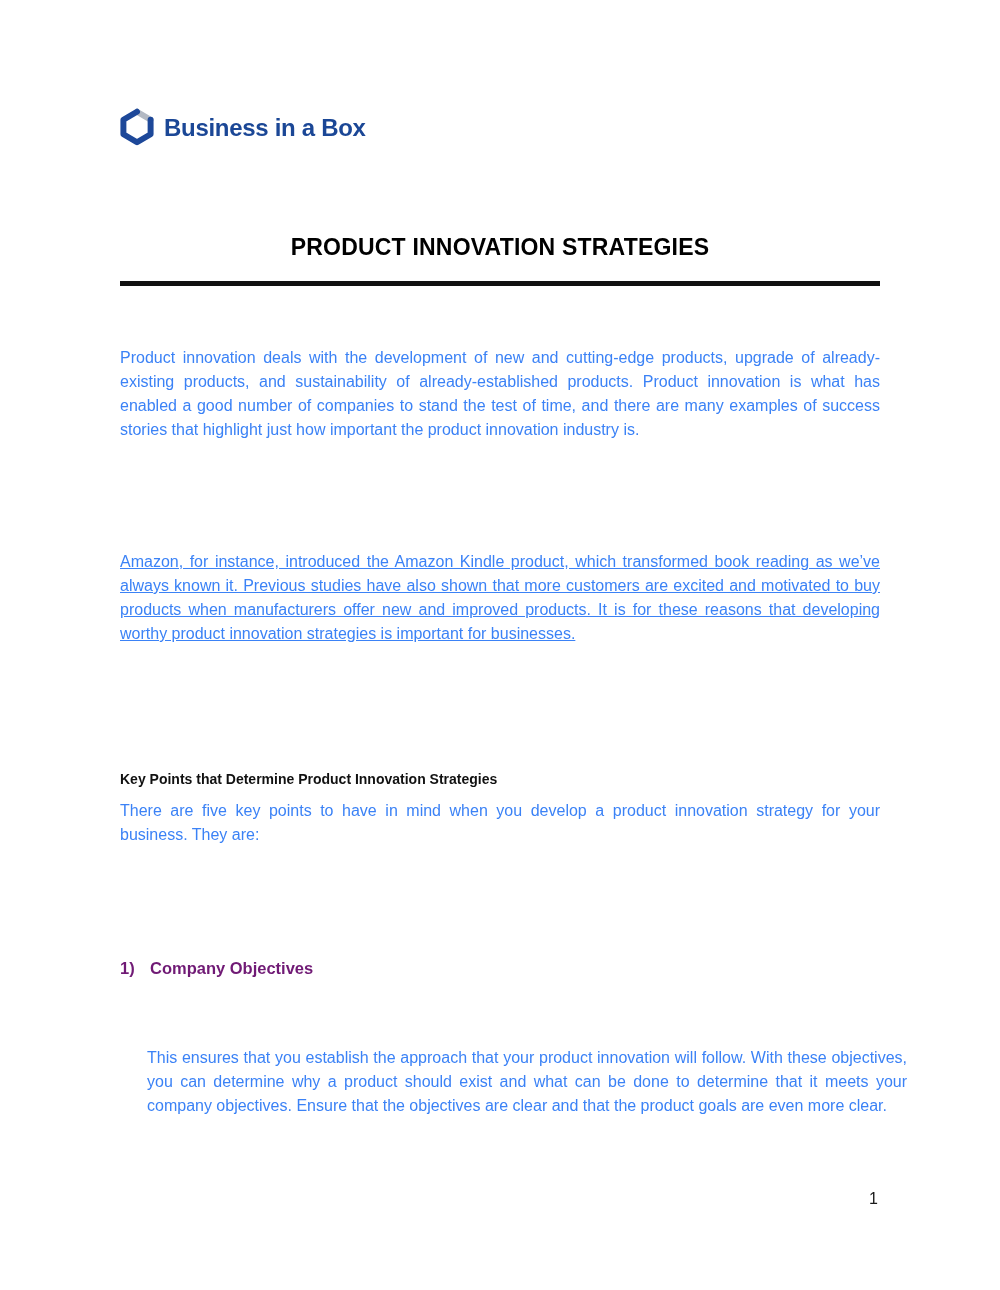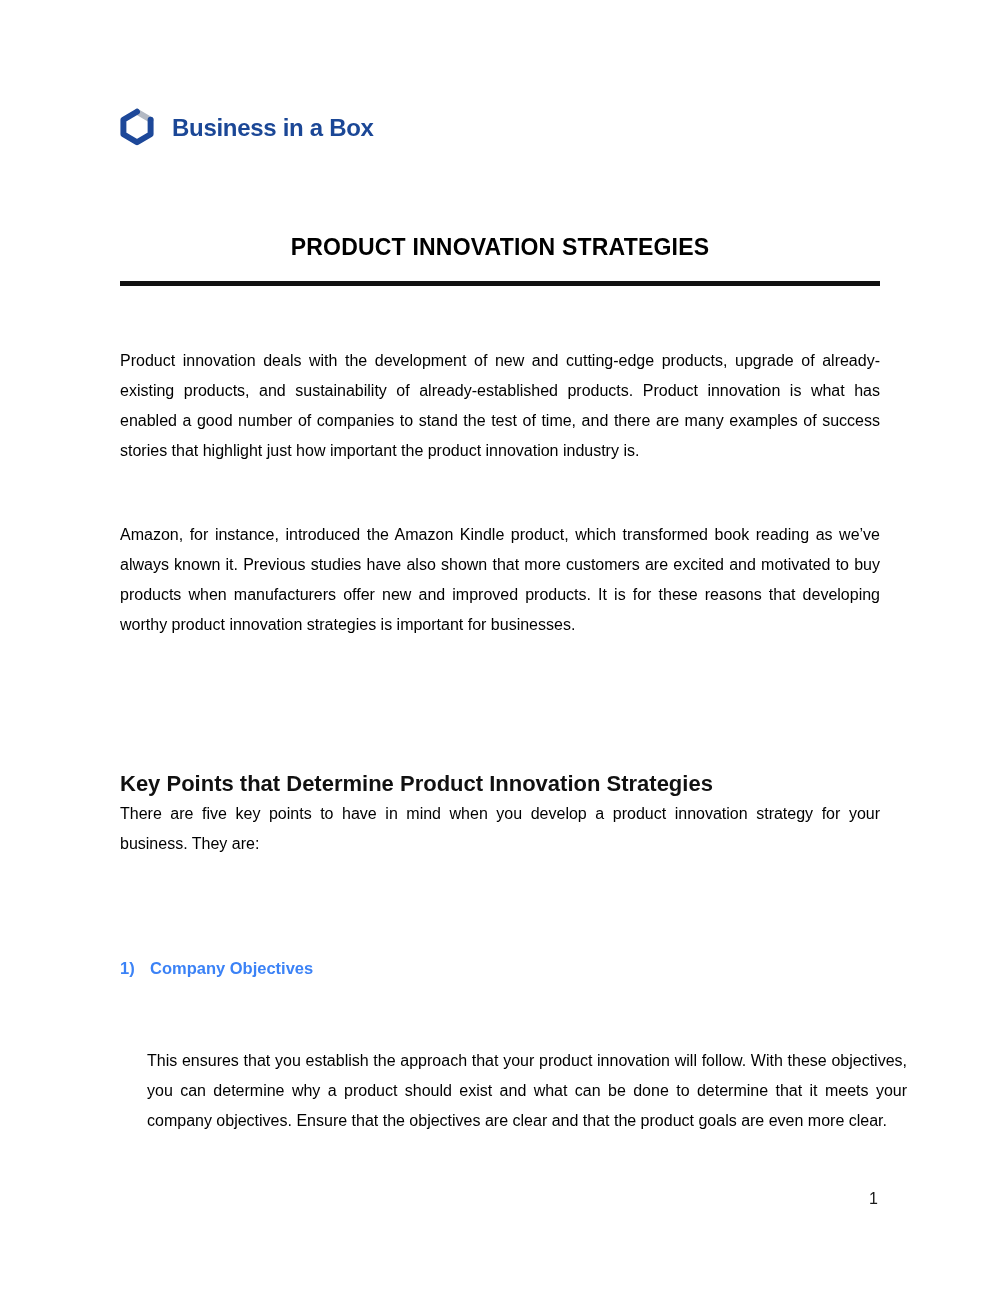--- a/index.html
+++ b/index.html
@@ -13,21 +13,21 @@
     color: #1a1a1a;
     overflow: hidden;
   }
   
   .logo {
     position: absolute;
     left: 120px;
     top: 108px;
     display: flex;
     align-items: center;
-    gap: 18px;
+    gap: 10px;
   }
   .logo-icon { width: 34px; height: 38px; display: block; }
   .logo-text {
     font-size: 24px;
     font-weight: bold;
     color: #1b4796;
     letter-spacing: -0.3px;
     white-space: nowrap;
     padding-top: 2px;
   }
@@ -52,44 +52,44 @@
     top: 281px;
     height: 5px;
     background: #111111;
   }
   
   .body-text {
     position: absolute;
     left: 120px;
     width: 760px;
     font-size: 16px;
-    line-height: 30px;
+    line-height: 24px;
     text-align: justify;
-    color: #000000;
+    color: #3b82f6;
   }
   .p1 { top: 346px; }
-  .p2 { top: 520px; }
+  .p2 { top: 550px; text-decoration: underline; }
   .section-heading {
     position: absolute;
     left: 120px;
     width: 760px;
     top: 771px;
-    font-size: 22px;
+    font-size: 14px;
     font-weight: bold;
     color: #111111;
   }
   .p3 { top: 799px; }
   .numbered-item {
     position: absolute;
     left: 120px;
     width: 760px;
     top: 959px;
     font-size: 16.5px;
     font-weight: bold;
-    color: #3b82f6;
+    color: #701a75;
   }
   .numbered-item .num {
     display: inline-block;
     width: 30px;
   }
   .p4 { top: 1046px; margin-left: 27px; }
   
   .page-number {
     position: absolute;
     right: 122px;

